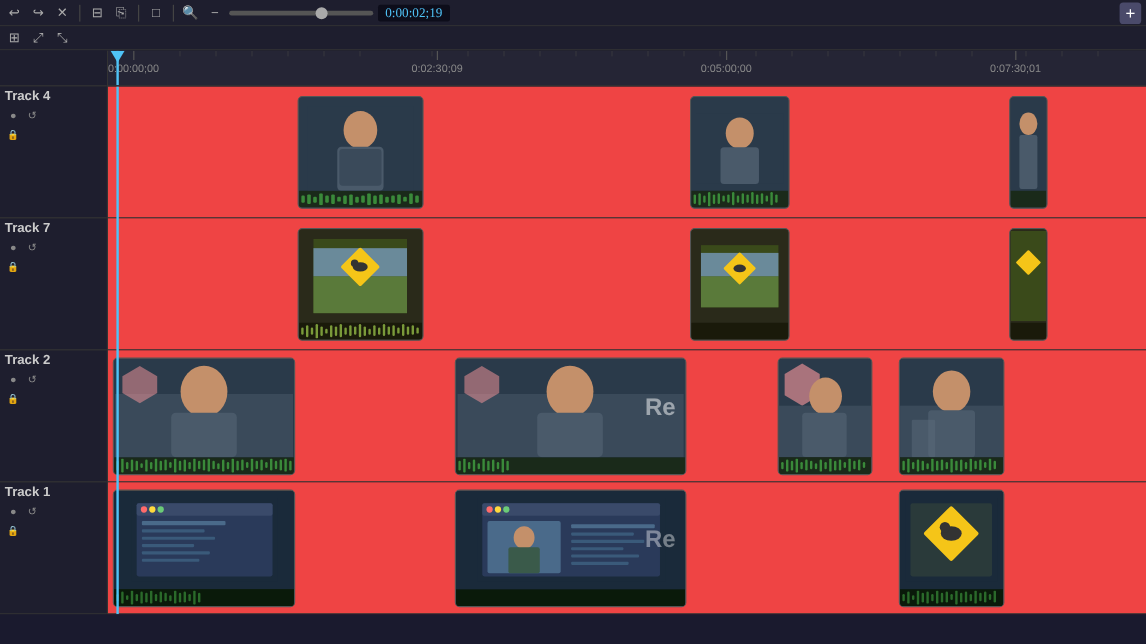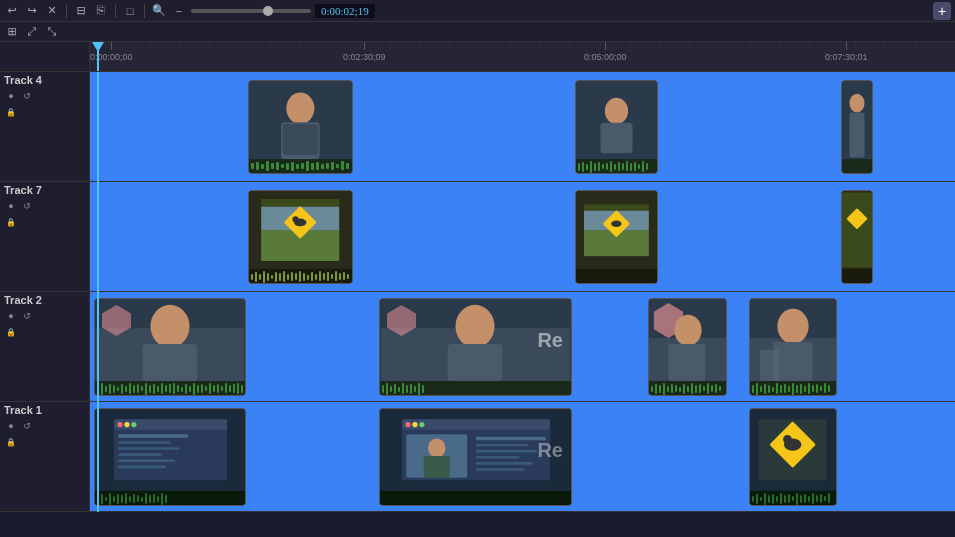--- a/index.html
+++ b/index.html
@@ -192,21 +192,21 @@
     
     .tracks-area {
       flex: 1;
       overflow: hidden;
       position: relative;
     }
 
     .track-row {
       border-bottom: 1px solid #333;
       position: relative;
-      background: #3b82f6;
+      background: #ef4444;
     }
 
     
     .clip {
       position: absolute;
       border-radius: 4px;
       overflow: hidden;
       border: 1px solid #555;
       cursor: pointer;
     }

